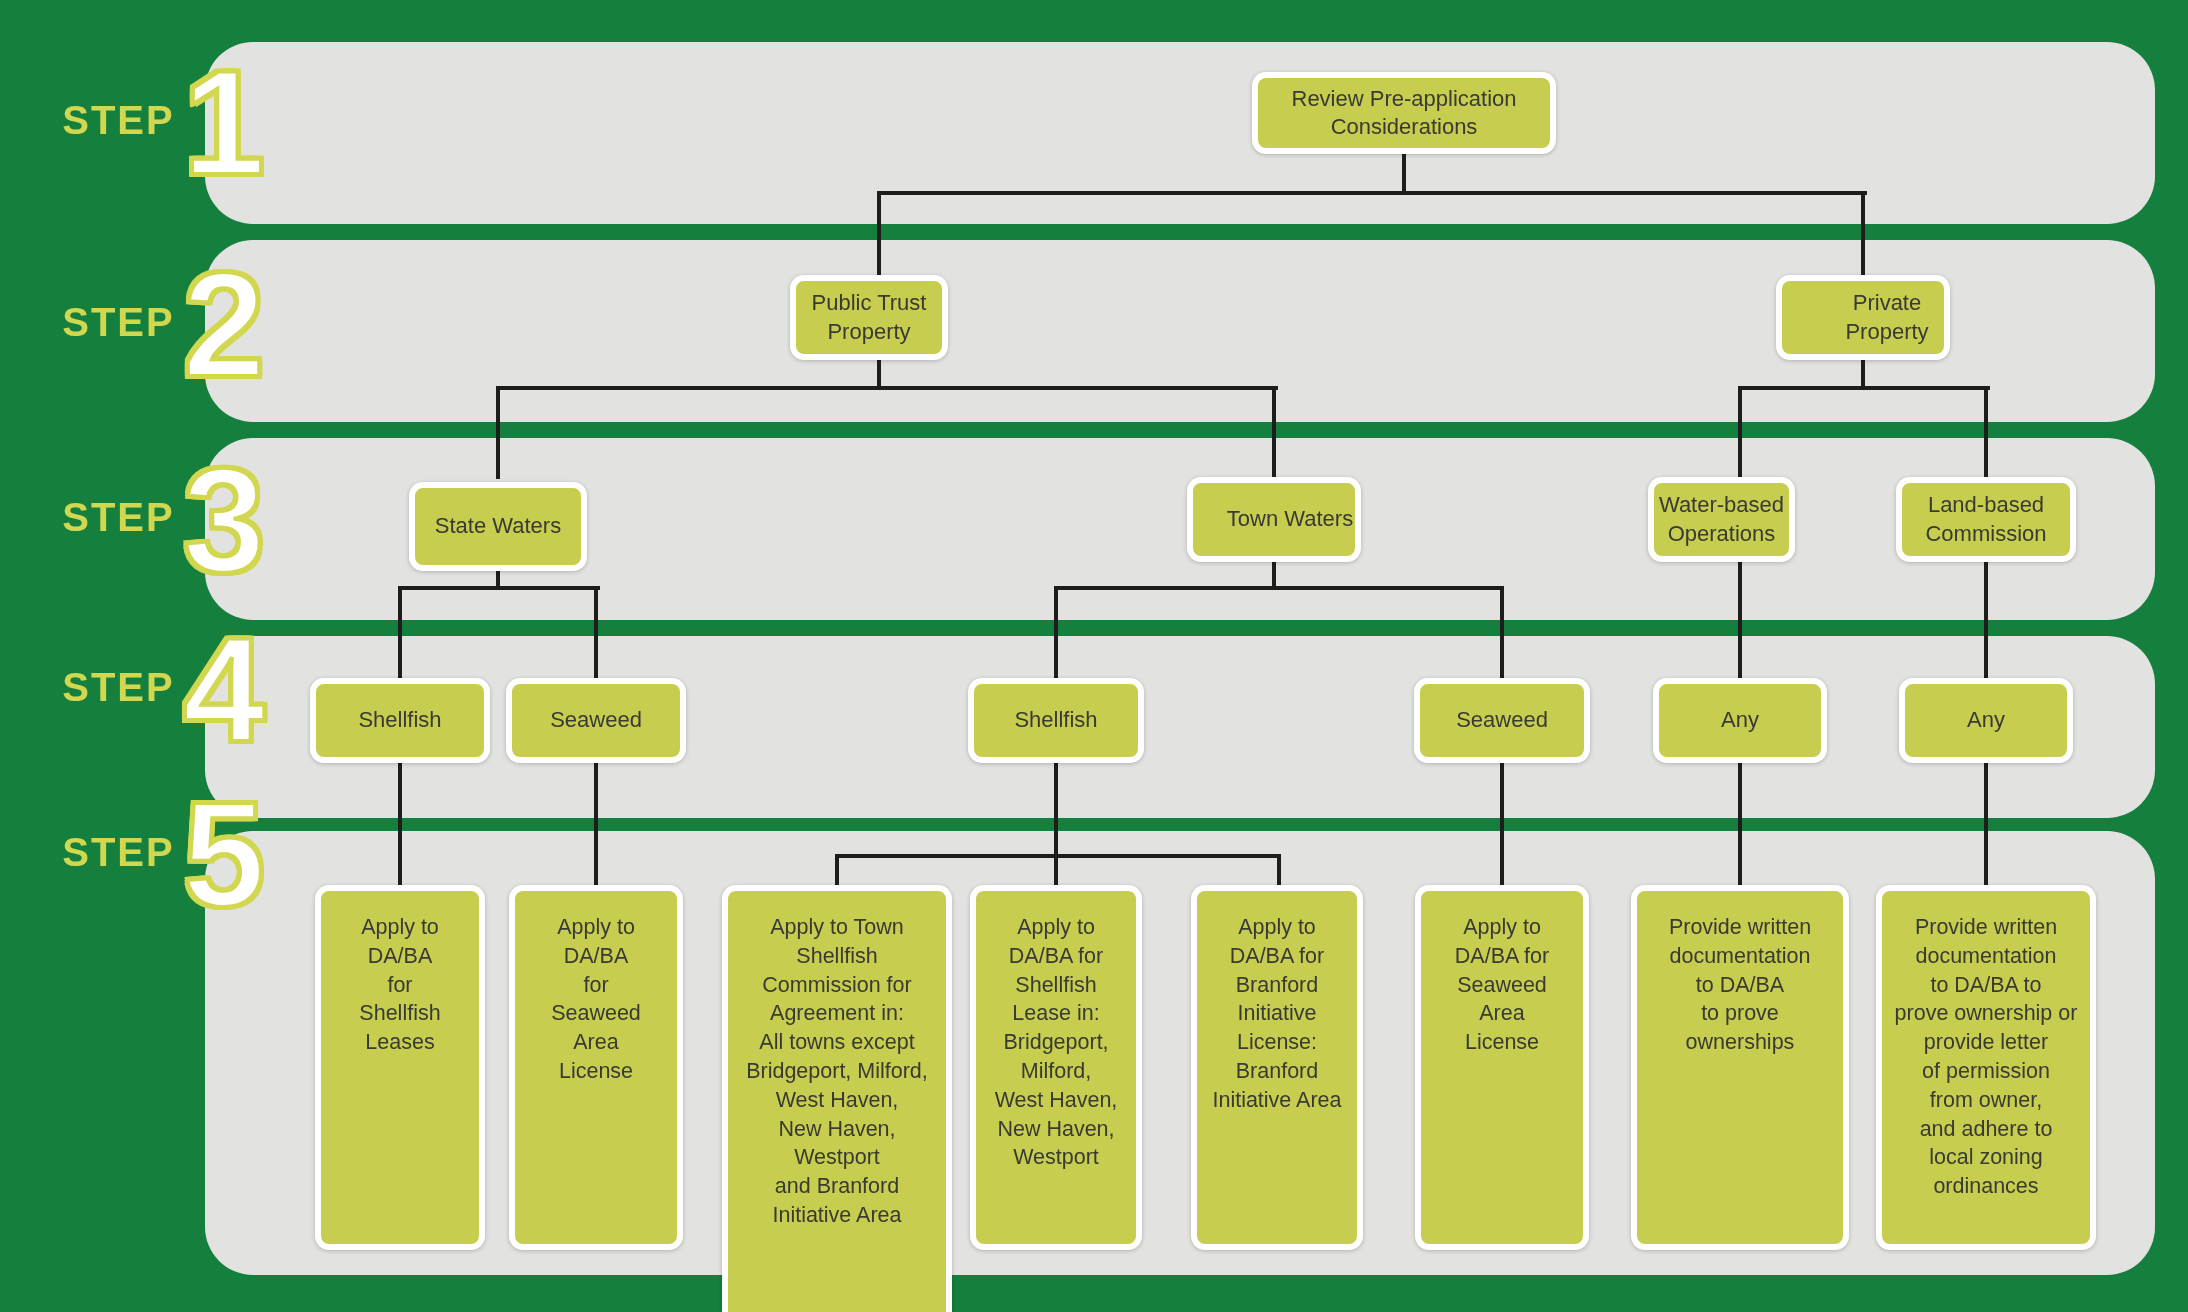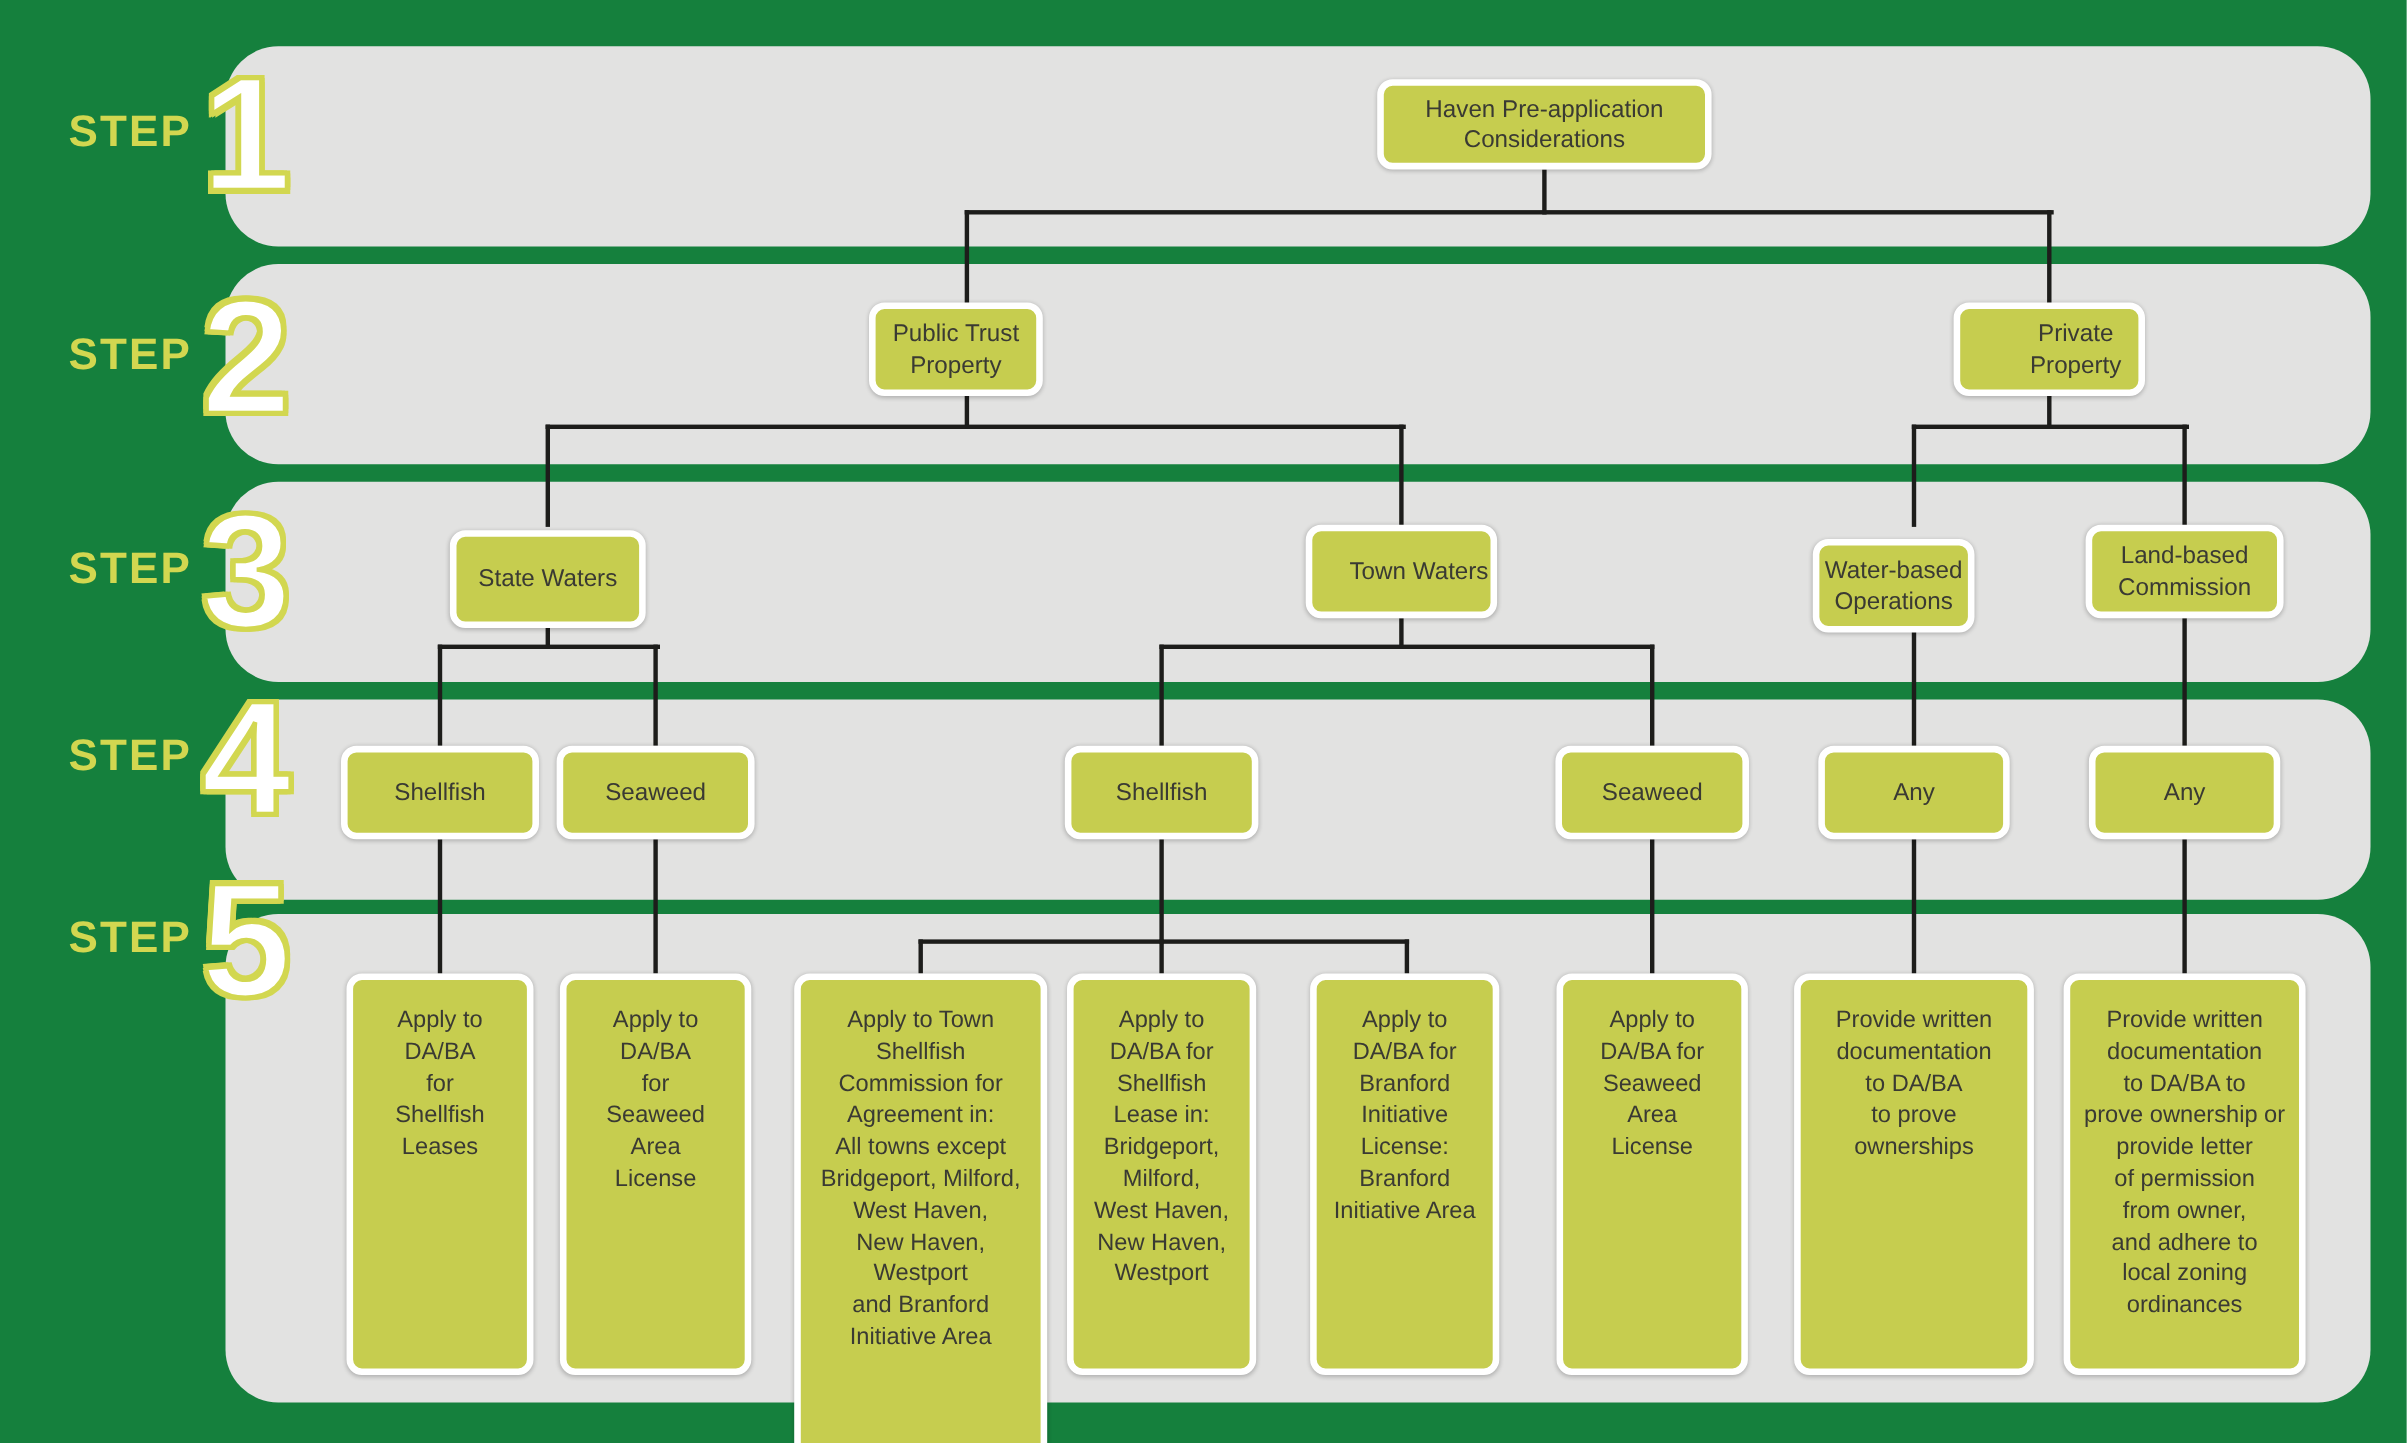--- a/index.html
+++ b/index.html
@@ -144,31 +144,31 @@
   <div class="v" style="left:1500px; top:763px; height:122px;"></div>
   <div class="v" style="left:1738px; top:763px; height:122px;"></div>
   <div class="v" style="left:1984px; top:763px; height:122px;"></div>
 
   <div class="v" style="left:1054px; top:763px; height:95px;"></div>
   <div class="h" style="left:835px;  top:854px; width:446px;"></div>
   <div class="v" style="left:835px;  top:854px; height:31px;"></div>
   <div class="v" style="left:1054px; top:854px; height:31px;"></div>
   <div class="v" style="left:1277px; top:854px; height:31px;"></div>
 
-  <div class="box" style="left:1252px; top:72px; width:304px; height:82px;">Haven Pre-application
+  <div class="box" style="left:1252px; top:72px; width:304px; height:82px;">Review Pre-application
 Considerations</div>
 
   <div class="box" style="left:790px; top:275px; width:158px; height:85px;">Public Trust
 Property</div>
   <div class="box" style="left:1776px; top:275px; width:174px; height:85px;padding-left:48px;">Private
 Property</div>
 
   <div class="box" style="left:409px; top:482px; width:178px; height:89px;">State Waters</div>
   <div class="box" style="left:1187px; top:477px; width:174px; height:85px;padding-left:32px;">Town Waters</div>
-  <div class="box" style="left:1648px; top:490px; width:147px; height:85px;">Water-based
+  <div class="box" style="left:1648px; top:477px; width:147px; height:85px;">Water-based
 Operations</div>
   <div class="box" style="left:1896px; top:477px; width:180px; height:85px;">Land-based
 Commission</div>
 
   <div class="box" style="left:310px; top:678px; width:180px; height:85px;">Shellfish</div>
   <div class="box" style="left:506px; top:678px; width:180px; height:85px;">Seaweed</div>
   <div class="box" style="left:968px; top:678px; width:176px; height:85px;">Shellfish</div>
   <div class="box" style="left:1414px; top:678px; width:176px; height:85px;">Seaweed</div>
   <div class="box" style="left:1653px; top:678px; width:174px; height:85px;">Any</div>
   <div class="box" style="left:1899px; top:678px; width:174px; height:85px;">Any</div>

